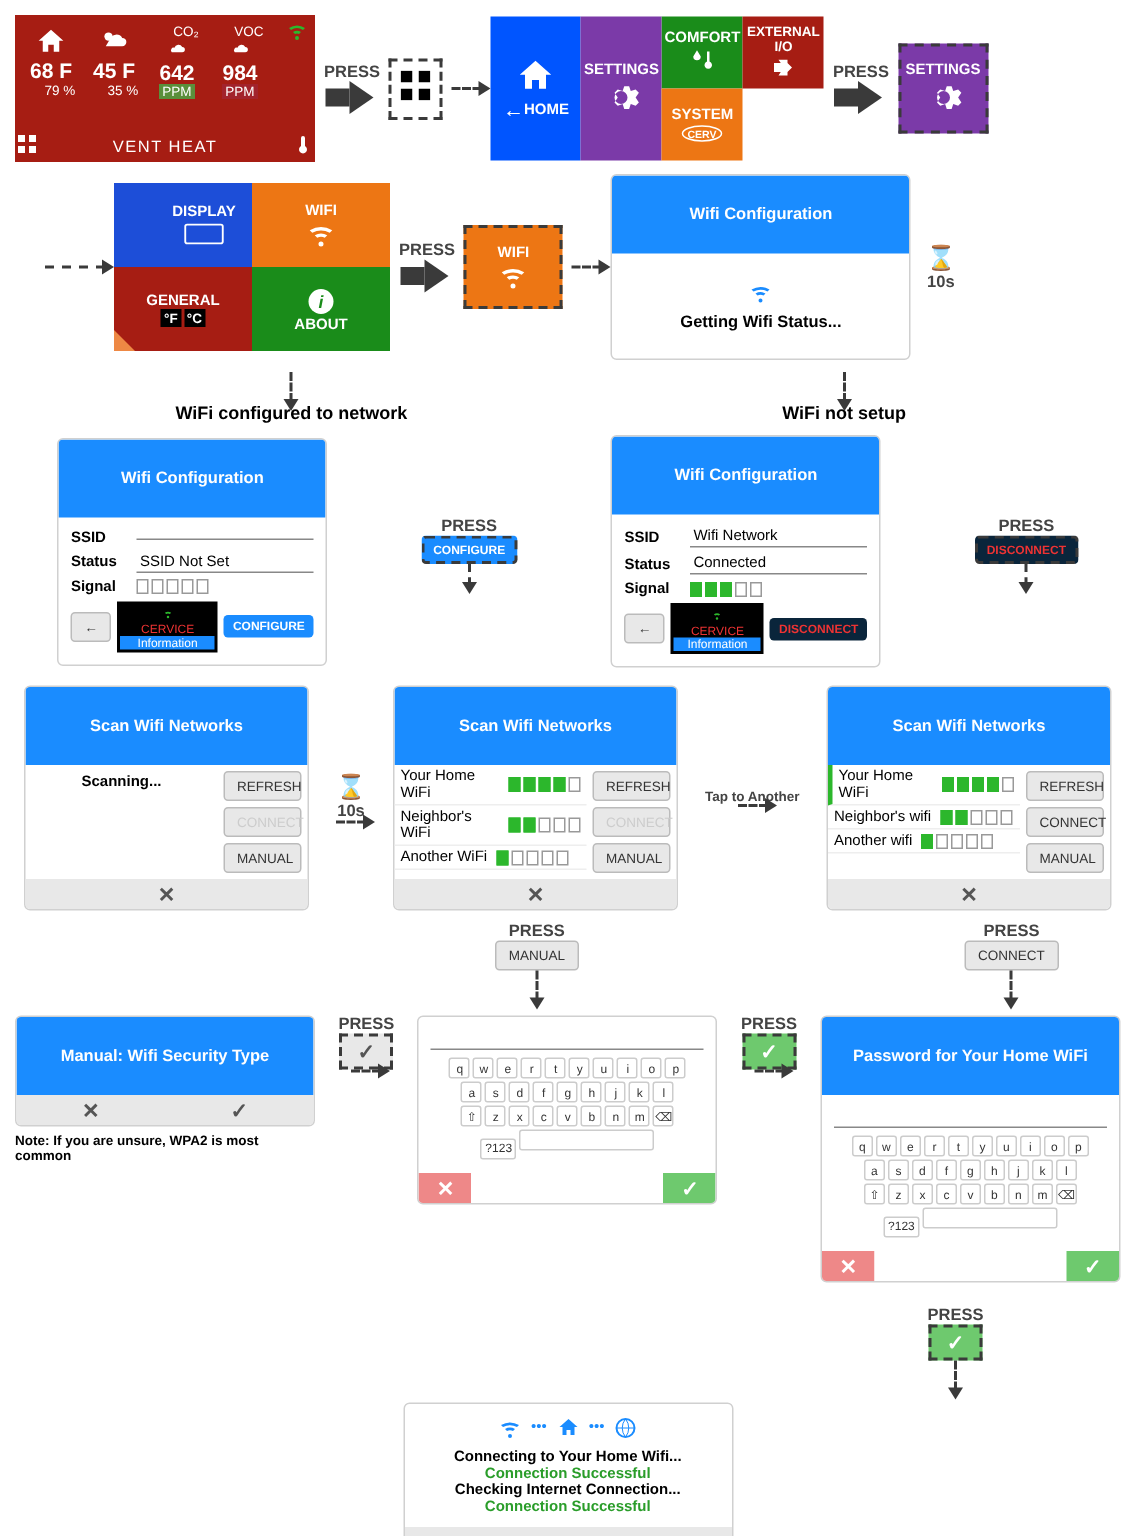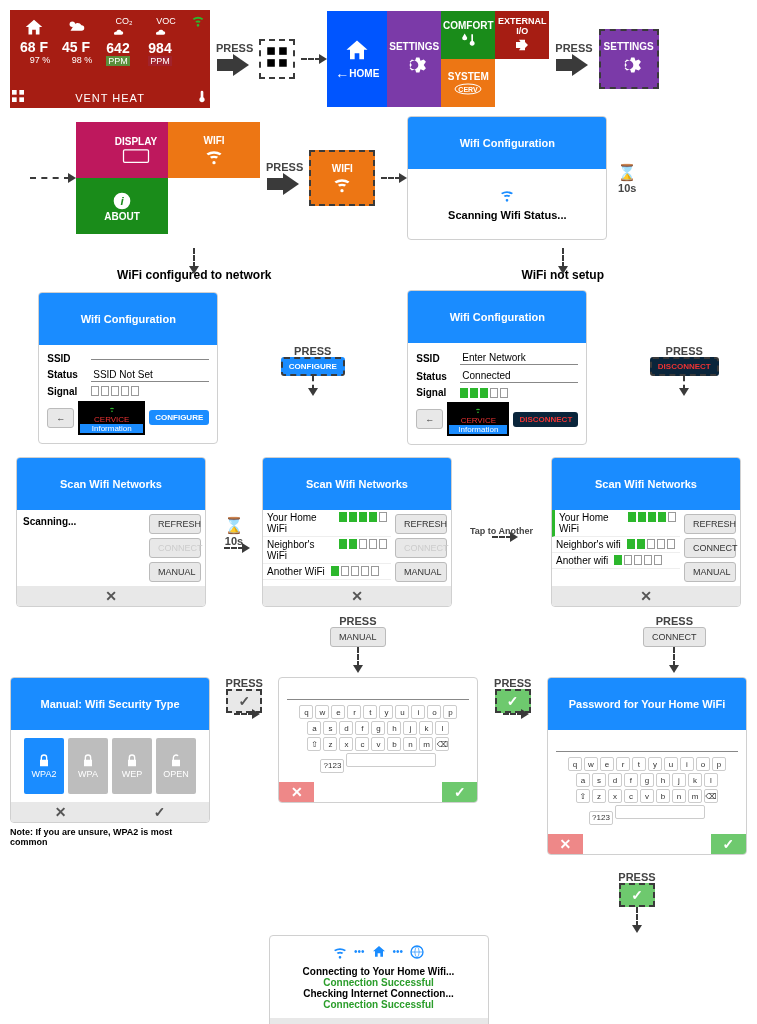--- a/index.html
+++ b/index.html
@@ -22,21 +22,21 @@
 .field-lbl { width: 38px; font-weight: bold; }
 .field-val { flex: 1; border-bottom: 1px solid #888; padding: 1px 2px; }
 .btn { border-radius: 3px; font-weight: bold; text-align: center; padding: 3px 6px; font-size: 8px; }
 .btn-blue { background: #1a8cff; color: #fff; }
 .btn-red { background: #0a253b; color: #e33; }
 .btn-silver { background: #e8e8e8; color: #333; font-size: 9px; padding: 4px 8px; border: 1px solid #bbb; border-radius: 3px; }
 .signal { display: flex; gap: 2px; }
 .bar { width: 8px; height: 10px; border: 1px solid #999; }
 .bar.on { background: #2cb72c; border-color: #2cb72c; }
 .close-bar { background: #e8e8e8; text-align: center; padding: 2px; font-size: 14px; color: #555; font-weight: bold; }
-.net-item { display: flex; gap: 6px; padding: 2px 4px; font-size: 10px; border-bottom: 1px solid #eee; }
+.net-item { display: flex; align-items: center; gap: 6px; padding: 2px 4px; font-size: 10px; border-bottom: 1px solid #eee; }
 .lock { display: inline-flex; flex-direction: column; align-items: center; justify-content: center; width: 40px; height: 56px; background: #bdbdbd; color: #fff; font-size: 9px; border-radius: 2px; }
 .lock.sel { background: #1a8cff; }
 .key { width: 14px; height: 14px; background: #fff; border: 1px solid #ccc; border-radius: 2px; display: inline-flex; align-items: center; justify-content: center; font-size: 8px; margin: 1px; color: #333; }
 .ok { background: #6ec96e; color: #fff; }
 .cancel { background: #e88; color: #fff; }
 .section-label { font-weight: bold; font-size: 12px; text-align: left; margin-bottom: 2px; }
 .svg-ico { width: 16px; height: 16px; fill: currentColor; }
 .home-red { background: #a61d13; color: #fff; width: 200px; height: 98px; position: relative; padding: 6px; }
 .weather-row { display: flex; gap: 6px; align-items: center; }
 .wicon { width: 36px; text-align: center; }
@@ -53,29 +53,29 @@
       <svg class="svg-ico" viewBox="0 0 24 24">
           <path d="M12 18a2 2 0 110 4 2 2 0 010-4zm-4-4a8 8 0 018 0l-2 2a5 5 0 00-4 0zm-4-4a14 14 0 0116 0l-2 2a11 11 0 00-12 0z"></path>
         </svg>
     </div>
     <div class="weather-row">
       <div class="wicon column">
         <svg viewBox="0 0 24 24" width="22" height="22" fill="#fff">
             <path d="M12 3l9 8h-3v8h-4v-5h-4v5H6v-8H3z"></path>
           </svg>
         <div class="wval">68 F</div>
-        <div class="wsub">97 %</div>
+        <div class="wsub">79 %</div>
       </div>
       <div class="wicon column">
         <svg viewBox="0 0 24 24" width="22" height="22" fill="#fff">
             <circle cx="8" cy="8" r="3"></circle>
             <path d="M6 15h12a3 3 0 000-6 5 5 0 00-9 1"></path>
           </svg>
         <div class="wval">45 F</div>
-        <div class="wsub">98 %</div>
+        <div class="wsub">35 %</div>
       </div>
       <div class="wicon column">
         <div class="wsub">CO₂</div>
         <svg viewBox="0 0 24 24" width="20" height="14" fill="#fff">
             <path d="M6 15h12a3 3 0 000-6 5 5 0 00-9 1 3 3 0 00-3 5z"></path>
           </svg>
         <div class="wval">642</div>
         <div class="wsub" style="background:#5a8f3b;padding:0 2px;">PPM</div>
       </div>
       <div class="wicon column">
@@ -161,31 +161,39 @@
     <div>SETTINGS</div>
     <svg viewBox="0 0 24 24" width="26" height="26" fill="#fff">
         <path d="M12 8a4 4 0 100 8 4 4 0 000-8zm9 4l2 3-2 2-3-1-1 3h-3l-1-3-3 1-2-2 2-3-2-3 2-2 3 1 1-3h3l1 3 3-1 2 2z"></path>
       </svg>
   </div>
 </div>
 
 <div class="row" style="margin-left:20px;">
   <div class="dash-arrow" style="width:40px;"></div>
   <div style="display:grid;grid-template-columns:repeat(2,92px);grid-template-rows:repeat(2,56px);">
-    <div class="tile" style="background:#be185d;padding-left:28px;">
+    <div class="tile" style="background:#1d4ed8;padding-left:28px;">
       <div>DISPLAY</div>
       <svg viewBox="0 0 24 14" width="30" height="18" fill="#fff">
           <rect x="2" y="2" width="20" height="10" rx="1" fill="none" stroke="#fff"></rect>
         </svg>
     </div>
     <div class="tile" style="background:#ed7614;">
       <div>WIFI</div>
       <svg viewBox="0 0 24 24" width="24" height="20" fill="#fff">
           <path d="M12 18a2 2 0 110 4 2 2 0 010-4zm-5-5a10 10 0 0110 0l-2 2a7 7 0 00-6 0zM3 9a18 18 0 0118 0l-2 2a15 15 0 00-14 0z"></path>
         </svg>
+    </div>
+    <div class="tile" style="background:#a61d13;position:relative;">
+      <div>GENERAL</div>
+      <div style="display:flex;gap:2px;">
+          <span style="background:#000;padding:1px 2px;font-size:9px;">°F</span>
+          <span style="background:#000;padding:1px 2px;font-size:9px;">°C</span>
+        </div>
+      <div style="position:absolute;left:0;bottom:0;width:0;height:0;border-bottom:14px solid #e84;border-right:14px solid transparent;"></div>
     </div>
     <div class="tile" style="background:#1a8c1a;">
       <svg viewBox="0 0 24 24" width="20" height="20" fill="#fff">
           <circle cx="12" cy="12" r="10" fill="#fff"></circle>
           <text x="12" y="17" font-size="14" fill="#1a8c1a" text-anchor="middle" font-style="italic" font-weight="bold">i</text>
         </svg>
       <div>ABOUT</div>
     </div>
   </div>
 
@@ -200,21 +208,21 @@
       </svg>
   </div>
   <div class="dash-arrow"></div>
 
   <div class="panel" style="width:200px;">
     <div class="panel-title">Wifi Configuration</div>
     <div class="panel-body column" style="height:70px;justify-content:center;">
       <svg viewBox="0 0 24 24" width="20" height="16" fill="#1a8cff">
           <path d="M12 18a2 2 0 110 4 2 2 0 010-4zm-5-5a10 10 0 0110 0l-2 2a7 7 0 00-6 0zM3 9a18 18 0 0118 0l-2 2a15 15 0 00-14 0z"></path>
         </svg>
-      <div style="font-weight:bold;font-size:11px;margin-top:6px;">Scanning Wifi Status...</div>
+      <div style="font-weight:bold;font-size:11px;margin-top:6px;">Getting Wifi Status...</div>
     </div>
   </div>
   <div class="column" style="margin-left:4px;">
     <div>⌛</div>
     <div class="press-lbl">10s</div>
   </div>
 </div>
 
 <div style="display:flex;justify-content:space-around;margin:6px 0;">
   <div class="column" style="width:300px;">
@@ -266,21 +274,21 @@
     <div class="press-lbl">PRESS</div>
     <div class="box btn btn-blue">CONFIGURE</div>
     <div class="dash-down" style="height:14px;"></div>
   </div>
 
   <div class="panel" style="width:180px;">
     <div class="panel-title">Wifi Configuration</div>
     <div class="panel-body">
       <div class="field">
           <span class="field-lbl">SSID</span>
-          <span class="field-val">Enter Network</span>
+          <span class="field-val">Wifi Network</span>
         </div>
       <div class="field">
           <span class="field-lbl">Status</span>
           <span class="field-val">Connected</span>
         </div>
       <div class="field">
           <span class="field-lbl">Signal</span>
           <span class="signal">
             <span class="bar on"></span>
             <span class="bar on"></span>
@@ -305,21 +313,21 @@
   <div class="column">
     <div class="press-lbl">PRESS</div>
     <div class="box btn btn-red">DISCONNECT</div>
     <div class="dash-down" style="height:14px;"></div>
   </div>
 </div>
 
 <div class="row" style="justify-content:space-around;margin-top:12px;">
   <div class="panel" style="width:190px;">
     <div class="panel-title">Scan Wifi Networks</div>
-    <div style="display:flex;">
+    <div style="display:flex;text-align:center;">
       <div style="flex:1;padding:6px;font-size:10px;font-weight:bold;">Scanning...</div>
       <div style="display:flex;flex-direction:column;gap:4px;padding:4px;width:60px;">
         <div class="btn-silver">REFRESH</div>
         <div class="btn-silver" style="color:#ccc;">CONNECT</div>
         <div class="btn-silver">MANUAL</div>
       </div>
     </div>
     <div class="close-bar">✕</div>
   </div>
   <div class="column">
@@ -433,46 +441,20 @@
     <div class="press-lbl">PRESS</div>
     <div class="box btn-silver">CONNECT</div>
     <div class="dash-down"></div>
   </div>
 </div>
 
 <div class="row" style="align-items:flex-start;justify-content:space-between;margin-top:10px;">
   <div style="width:200px;">
     <div class="panel">
       <div class="panel-title">Manual: Wifi Security Type</div>
-      <div class="panel-body" style="display:flex;gap:4px;justify-content:center;">
-        <div class="lock sel">
-            <svg viewBox="0 0 24 24" width="16" height="16" fill="#fff">
-              <path d="M7 10V7a5 5 0 0110 0v3h1v10H6V10zm2 0h6V7a3 3 0 00-6 0z"></path>
-            </svg>
-            <span>WPA2</span>
-          </div>
-        <div class="lock">
-            <svg viewBox="0 0 24 24" width="16" height="16" fill="#fff">
-              <path d="M7 10V7a5 5 0 0110 0v3h1v10H6V10zm2 0h6V7a3 3 0 00-6 0z"></path>
-            </svg>
-            <span>WPA</span>
-          </div>
-        <div class="lock">
-            <svg viewBox="0 0 24 24" width="16" height="16" fill="#fff">
-              <path d="M7 10V7a5 5 0 0110 0v3h1v10H6V10zm2 0h6V7a3 3 0 00-6 0z"></path>
-            </svg>
-            <span>WEP</span>
-          </div>
-        <div class="lock">
-            <svg viewBox="0 0 24 24" width="16" height="16" fill="#fff">
-              <path d="M7 10V7a5 5 0 019-3l-2 1a3 3 0 00-5 2v3h9v10H6V10z"></path>
-            </svg>
-            <span>OPEN</span>
-          </div>
-      </div>
       <div style="display:flex;">
         <div class="close-bar" style="flex:1;">✕</div>
         <div class="close-bar" style="flex:1;">✓</div>
       </div>
     </div>
     <div style="font-size:9px;font-weight:bold;margin-top:4px;">Note: If you are unsure, WPA2 is most common</div>
   </div>
 
   <div class="column">
     <div class="press-lbl">PRESS</div>

